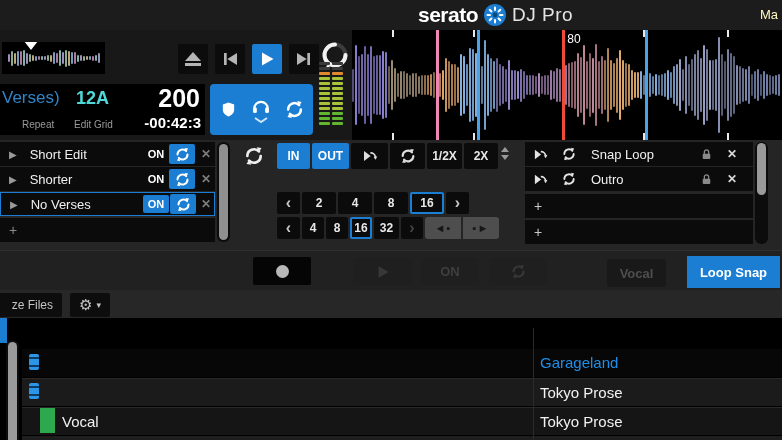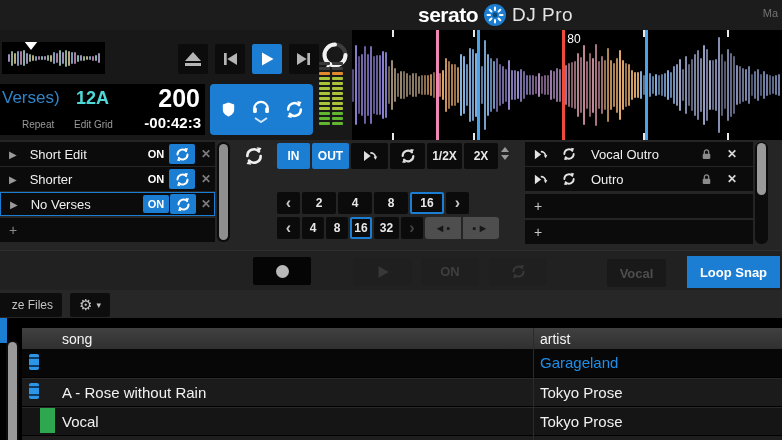--- a/index.html
+++ b/index.html
@@ -9,21 +9,21 @@
     background:#181818; font-family:"Liberation Sans", sans-serif;
     -webkit-font-smoothing:antialiased;
   }
   .abs { position:absolute; }
 
   
   .header { left:0; top:0; width:782px; height:30px; background:#1c1c1c; }
   .logo { left:418px; top:0; height:30px; display:flex; align-items:center; gap:6px; }
   .brand { color:#fff; font-size:21px; font-weight:bold; letter-spacing:-0.5px; }
   .product { color:#e4e4e4; font-size:19px; letter-spacing:0.5px; }
-  .hdr-right { right:4px; top:7px; color:#737373; font-size:11px; }
+  .hdr-right { right:4px; top:7px; color:#fef9c3; font-size:13px; }
 
   
   .panel-black { background:#000; }
   .title-frag { color:#2f85c8; font-size:17px; }
   .key { color:#4fd8d8; font-size:18px; font-weight:bold; }
   .bpm { color:#fff; font-size:25px; font-weight:bold; }
   .time { color:#fff; font-size:15px; font-weight:bold; }
   .sublabel { color:#9a9a9a; font-size:10px; }
 
   .tbtn { width:30px; height:30px; background:#0c0c0c; border-radius:2px; display:flex; align-items:center; justify-content:center; flex-direction:column; }
@@ -536,21 +536,21 @@
     <div class="cbtn gray" style="left:425px;top:77px;width:36px;height:22px;border-radius:3px 0 0 3px;">◄▪</div>
     <div class="cbtn gray" style="left:463px;top:77px;width:36px;height:22px;border-radius:0 3px 3px 0;">▪►</div>
 
     <div class="looprow" style="left:525px;top:2px;width:228px;">
       <svg width="17" height="15" viewBox="0 0 24 24" class="rrow-icon" style="margin-left:7px;">
           <use href="#i-playloop"></use>
         </svg>
       <svg width="14" height="14" viewBox="0 0 24 24" class="rrow-icon" style="margin-left:13px;">
           <use href="#i-sync"></use>
         </svg>
-      <span class="rrow-name" style="margin-left:15px;">Vocal Outro</span>
+      <span class="rrow-name" style="margin-left:15px;">Snap Loop</span>
       <svg width="13" height="13" viewBox="0 0 24 24" style="position:absolute;left:175px;color:#8a8a8a;">
           <use href="#i-lock"></use>
         </svg>
       <span class="xbtn" style="left:202px;color:#d8d8d8;">✕</span>
     </div>
     <div class="looprow" style="left:525px;top:27px;width:228px;">
       <svg width="17" height="15" viewBox="0 0 24 24" class="rrow-icon" style="margin-left:7px;">
           <use href="#i-playloop"></use>
         </svg>
       <svg width="14" height="14" viewBox="0 0 24 24" class="rrow-icon" style="margin-left:13px;">
@@ -599,30 +599,25 @@
       <span style="font-size:9px;">▾</span>
     </div>
   </div>
 
   <div class="abs library">
     <div class="abs" style="left:0;top:0;width:7px;height:25px;background:#1b7ed2;"></div>
     <div class="abs" style="left:6px;top:22px;width:13px;height:118px;background:#0c0c0c;border-radius:6px;">
       <div class="scroll-thumb" style="left:2px;top:2px;width:9px;height:112px;background:#9a9a9a;"></div>
     </div>
 
-    <div class="lib-header">
-      <span class="col-head" style="left:40px;">song</span>
-      <span class="col-head" style="left:518px;">artist</span>
-    </div>
 
     <div class="librow sel" style="top:31px;background:#070707;">
       <span class="artist">Garageland</span>
     </div>
     <div class="librow" style="top:60px;background:#1b1b1b;border-top:1px solid #2a2a2a;">
-      <span class="song">A - Rose without Rain</span>
       <span class="artist">Tokyo Prose</span>
     </div>
     <div class="librow" style="top:89px;background:#151515;border-top:1px solid #2a2a2a;">
       <span class="song">Vocal</span>
       <span class="artist">Tokyo Prose</span>
     </div>
     <div class="abs" style="left:22px;top:118px;width:760px;height:4px;background:#1e1e1e;"></div>
 
     <div class="deck-icon" style="left:29px;top:36px;"></div>
     <div class="deck-icon" style="left:29px;top:65px;"></div>

